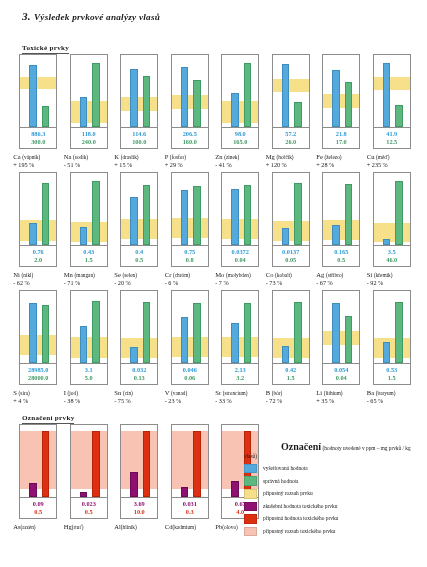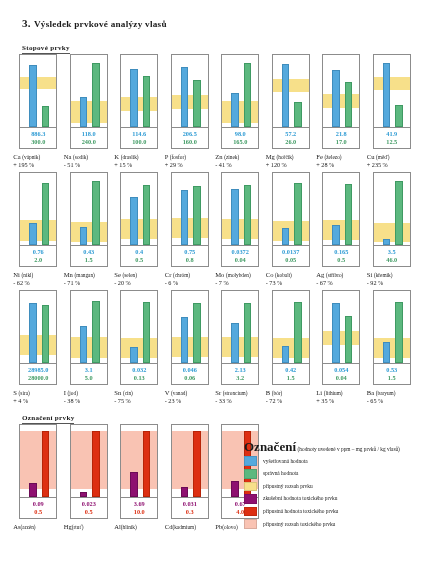--- a/index.html
+++ b/index.html
@@ -7,26 +7,27 @@
     width:427px;height:567px;
     background:#ffffff;
     font-family:"Liberation Serif", serif;
     color:#231f20;
     overflow:hidden;
   }
   .page{position:relative;width:427px;height:567px;box-sizing:border-box;padding:0;}
 
   
   .doc-title{
-    position:absolute;left:22px;top:17px;
+    position:absolute;left:22px;top:10px;
     font-family:"Liberation Serif", serif;
     font-size:11.2px;font-weight:bold;
     letter-spacing:.25px;
     color:#1a1a1a;
     white-space:nowrap;
+    font-style:italic;
   }
   .doc-title .sc{font-size:9.2px;}
 
   .section-head{
     position:absolute;left:22px;
     font-family:"Liberation Serif", serif;
     font-size:8.6px;font-weight:bold;
     letter-spacing:.3px;
     color:#1a1a1a;
     border-bottom:1px solid #555;
@@ -82,38 +83,38 @@
   .pct{font-size:6.2px;}
 
   
   .legend{
     position:absolute;left:244px;top:443px;width:178px;
     font-family:"Liberation Serif",serif;
   }
   .legend-title{
     font-size:6.4px;line-height:8.4px;color:#1a1a1a;margin-bottom:3px;
   }
-  .legend-title b{font-size:13px;}
+  .legend-title b{font-size:10px;margin-left:37px;}
   .legend-title span.small{font-size:5.3px;}
   .legend-item{display:flex;align-items:center;margin-bottom:3.1px;}
   .sw{width:11px;height:7.5px;margin-right:6px;flex:0 0 auto;border:0.5px solid rgba(0,0,0,.12);}
   .legend-item span.lbl{font-size:5.4px;color:#1a1a1a;line-height:7px;}
 </style>
 </head>
 <body>
 
 <div class="page">
 
   <div class="doc-title">
     <span>3.</span>
     <span class="sc">Výsledek prvkové analýzy vlasů</span>
   </div>
 
   <div class="section-head" style="top:42px;">
-    <span class="sc">Stopové prvky</span>
+    <span class="sc">Toxické prvky</span>
   </div>
 
   <div class="row" id="row1" style="top:54px;">
       <div class="cell">
         <div class="chart">
           <div class="band" style="bottom: 38px; height: 12px;"></div>
           <div class="bar blue" style="height: 62px;"></div>
           <div class="bar green" style="height: 21px;"></div>
         </div>
         <div class="valbox">

